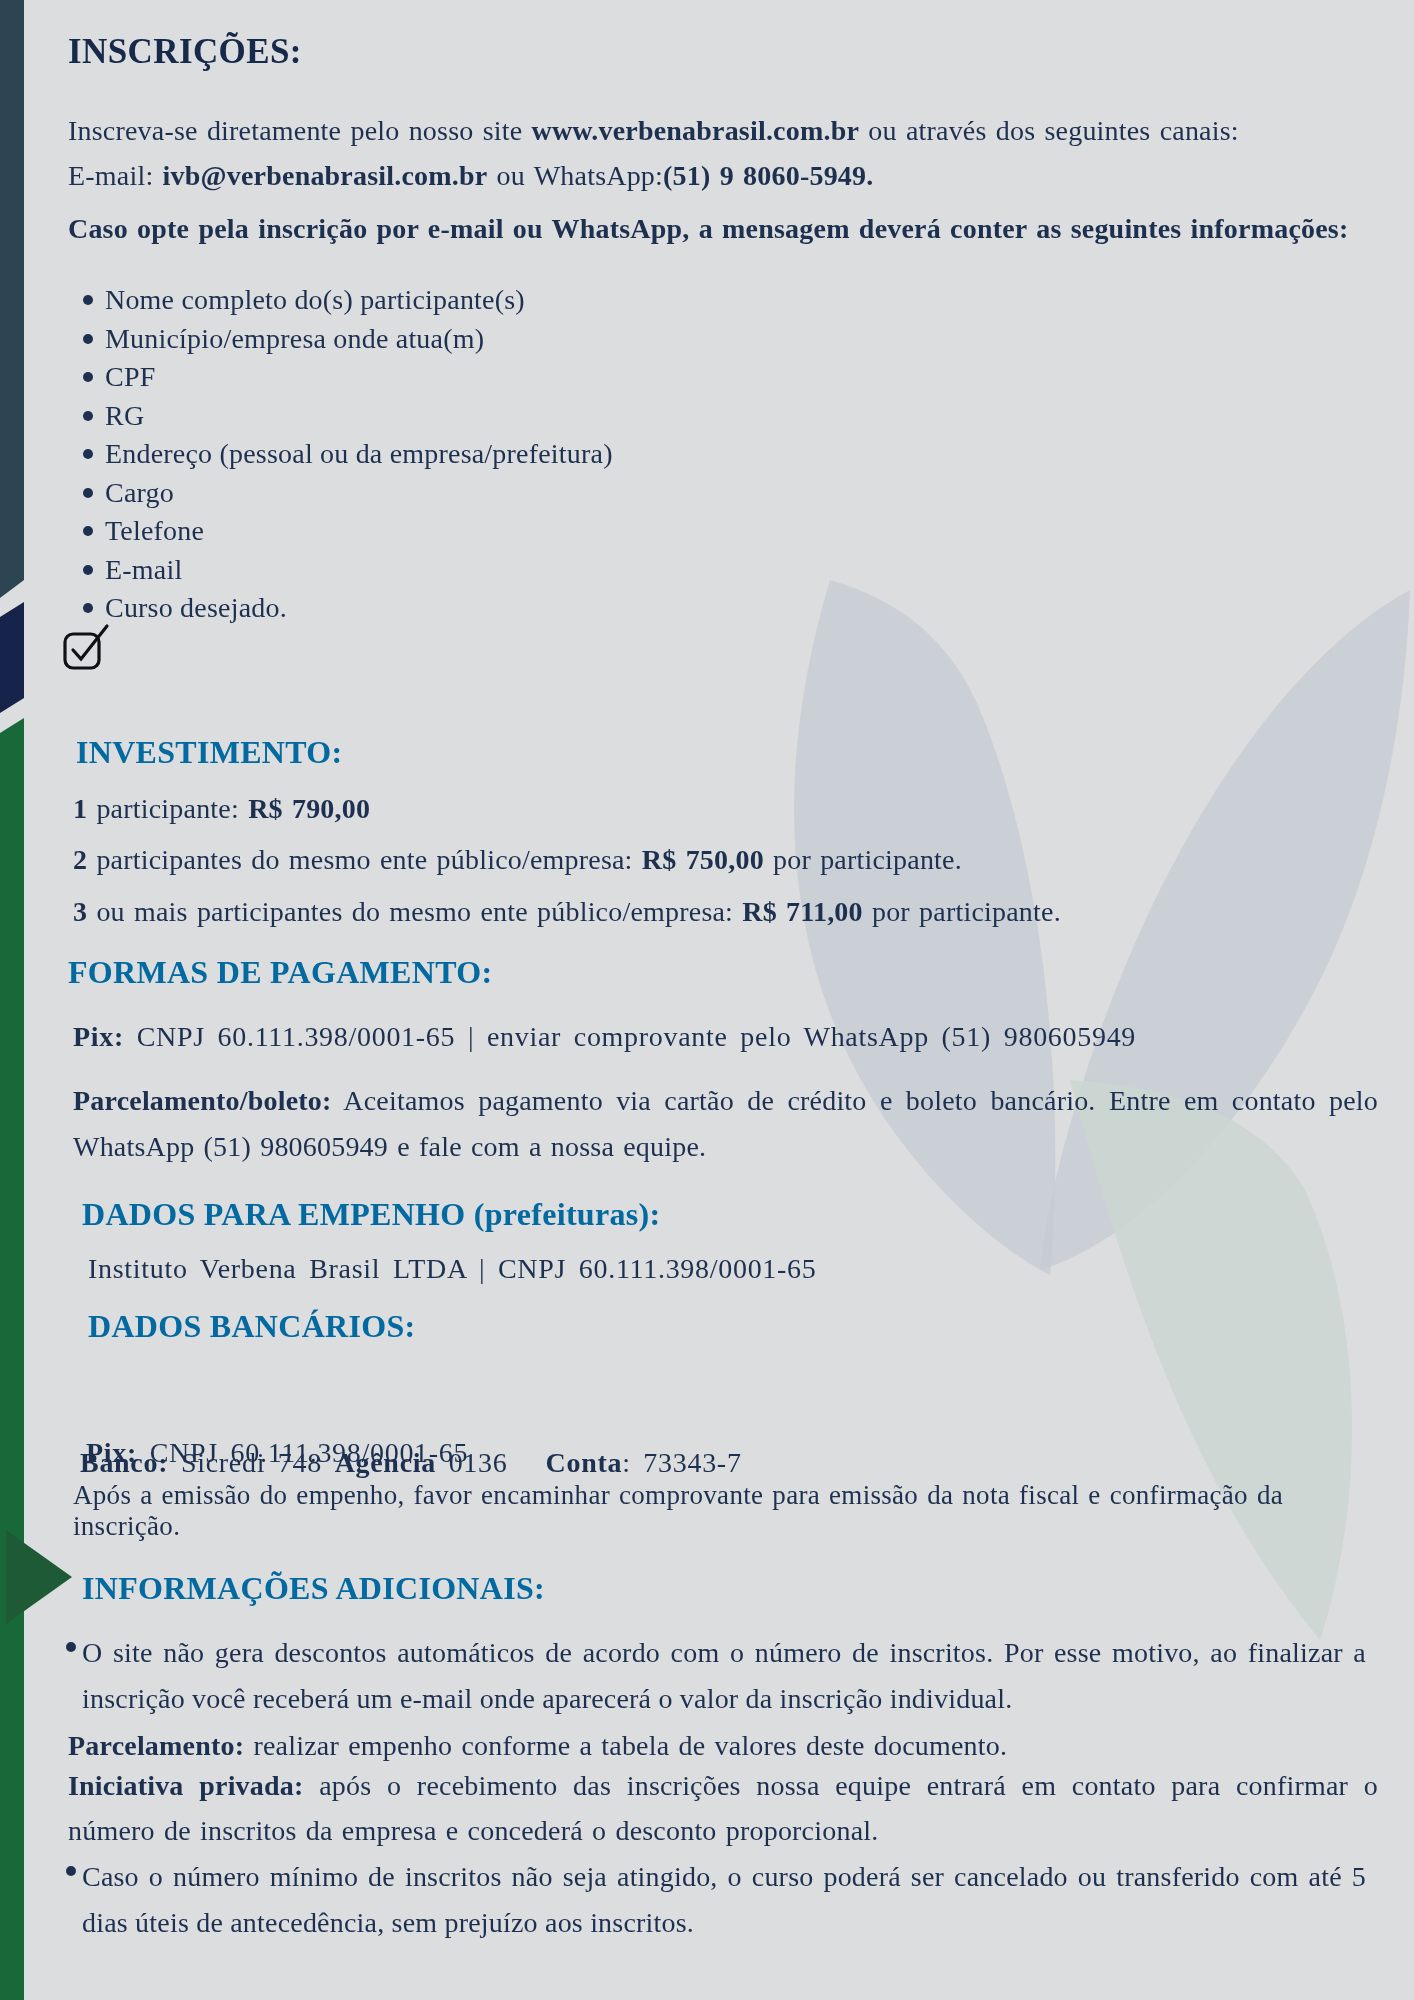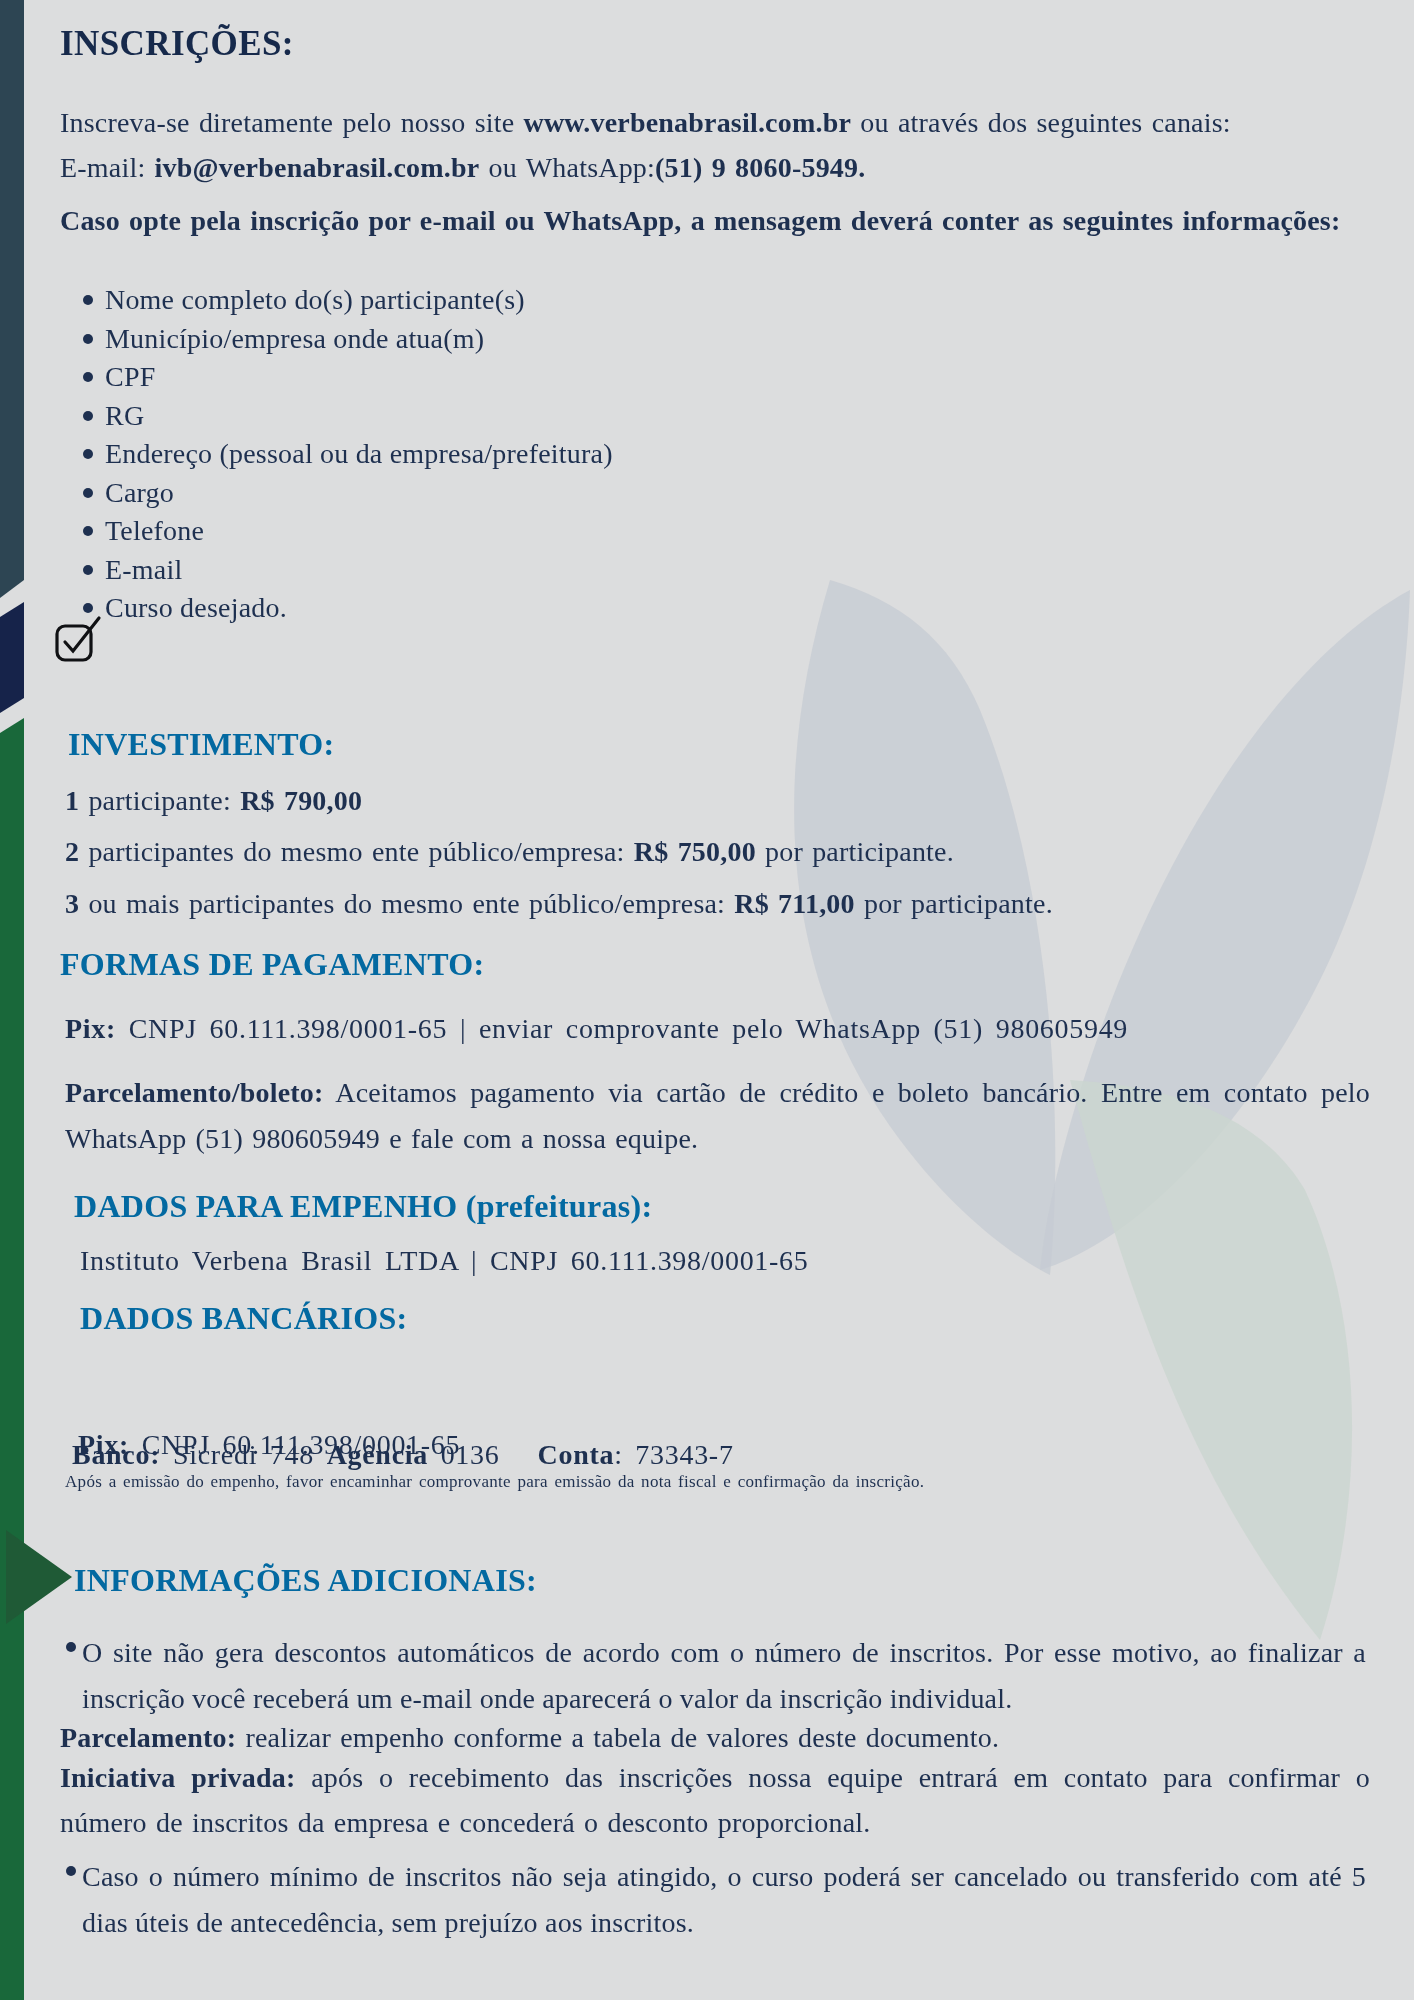--- a/index.html
+++ b/index.html
@@ -3,28 +3,28 @@
 <meta charset="utf-8">
 <style>
   html,body{margin:0;padding:0;}
   body{
     width:1414px;height:2000px;position:relative;overflow:hidden;
     background:#dcddde;
     font-family:"Liberation Serif","DejaVu Serif",serif;
     color:#1e3050;
   }
   .content{position:absolute;left:60px;top:0;width:1310px;}
-  .abs{position:absolute;margin:0;}
+  .abs{position:absolute;margin:8px;}
   .h1{font-size:35px;font-weight:bold;color:#16294b;letter-spacing:.4px;}
   .h2{font-size:32px;font-weight:bold;color:#0369a1;letter-spacing:.3px;}
   .body{font-size:28px;line-height:45px;letter-spacing:.2px;word-spacing:2px;}
   .bold{font-weight:bold;}
   .just{text-align:justify;}
   .wide{word-spacing:5px;letter-spacing:.7px;}
-  .note{font-size:17px;letter-spacing:.3px;word-spacing:2px;}
+  .note{font-size:27px;letter-spacing:.3px;word-spacing:2px;}
   b{font-weight:bold;}
   ul.blist{list-style:none;padding:0;margin:0;}
   ul.blist li{
     position:relative;padding-left:45px;font-size:28px;line-height:38.5px;letter-spacing:.2px;
   }
   ul.blist li::before{
     content:"";position:absolute;left:23px;top:14px;width:10px;height:10px;border-radius:50%;
     background:#1e3050;
   }
   .checkrow{display:flex;align-items:flex-start;}

